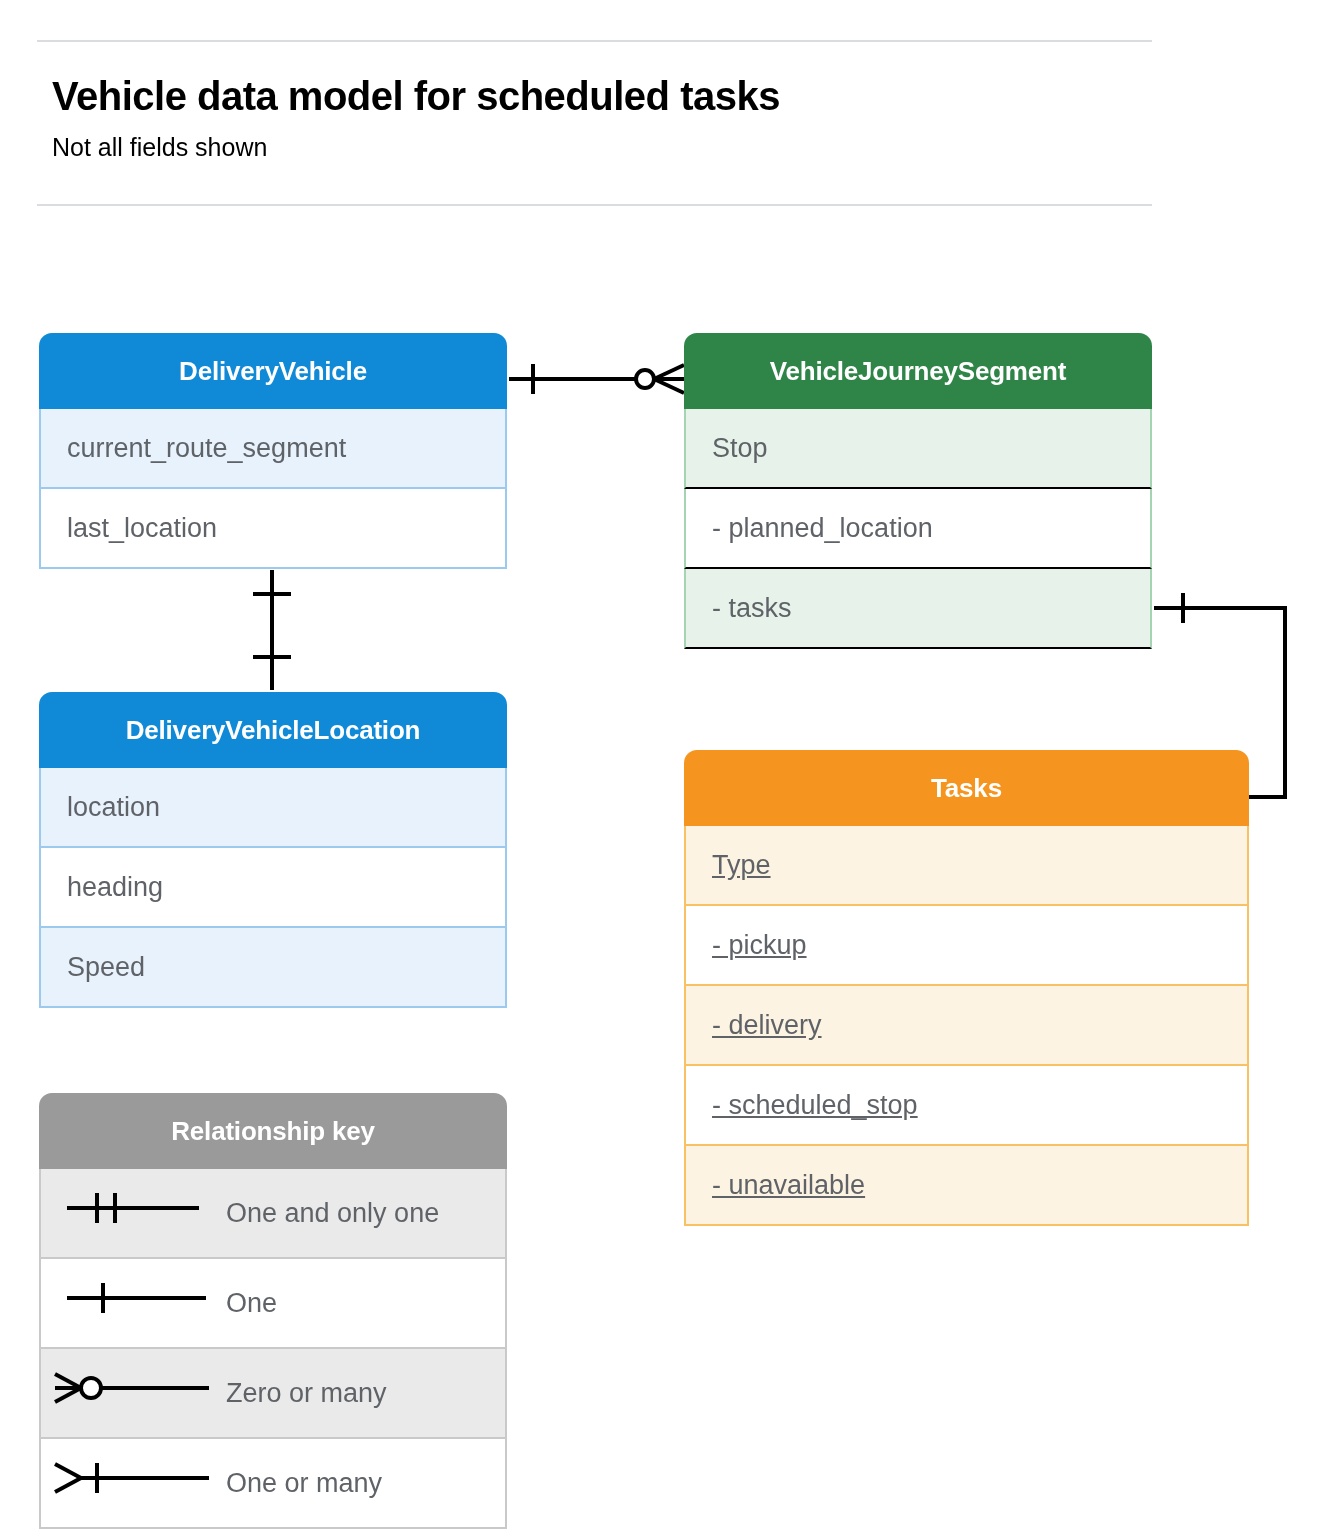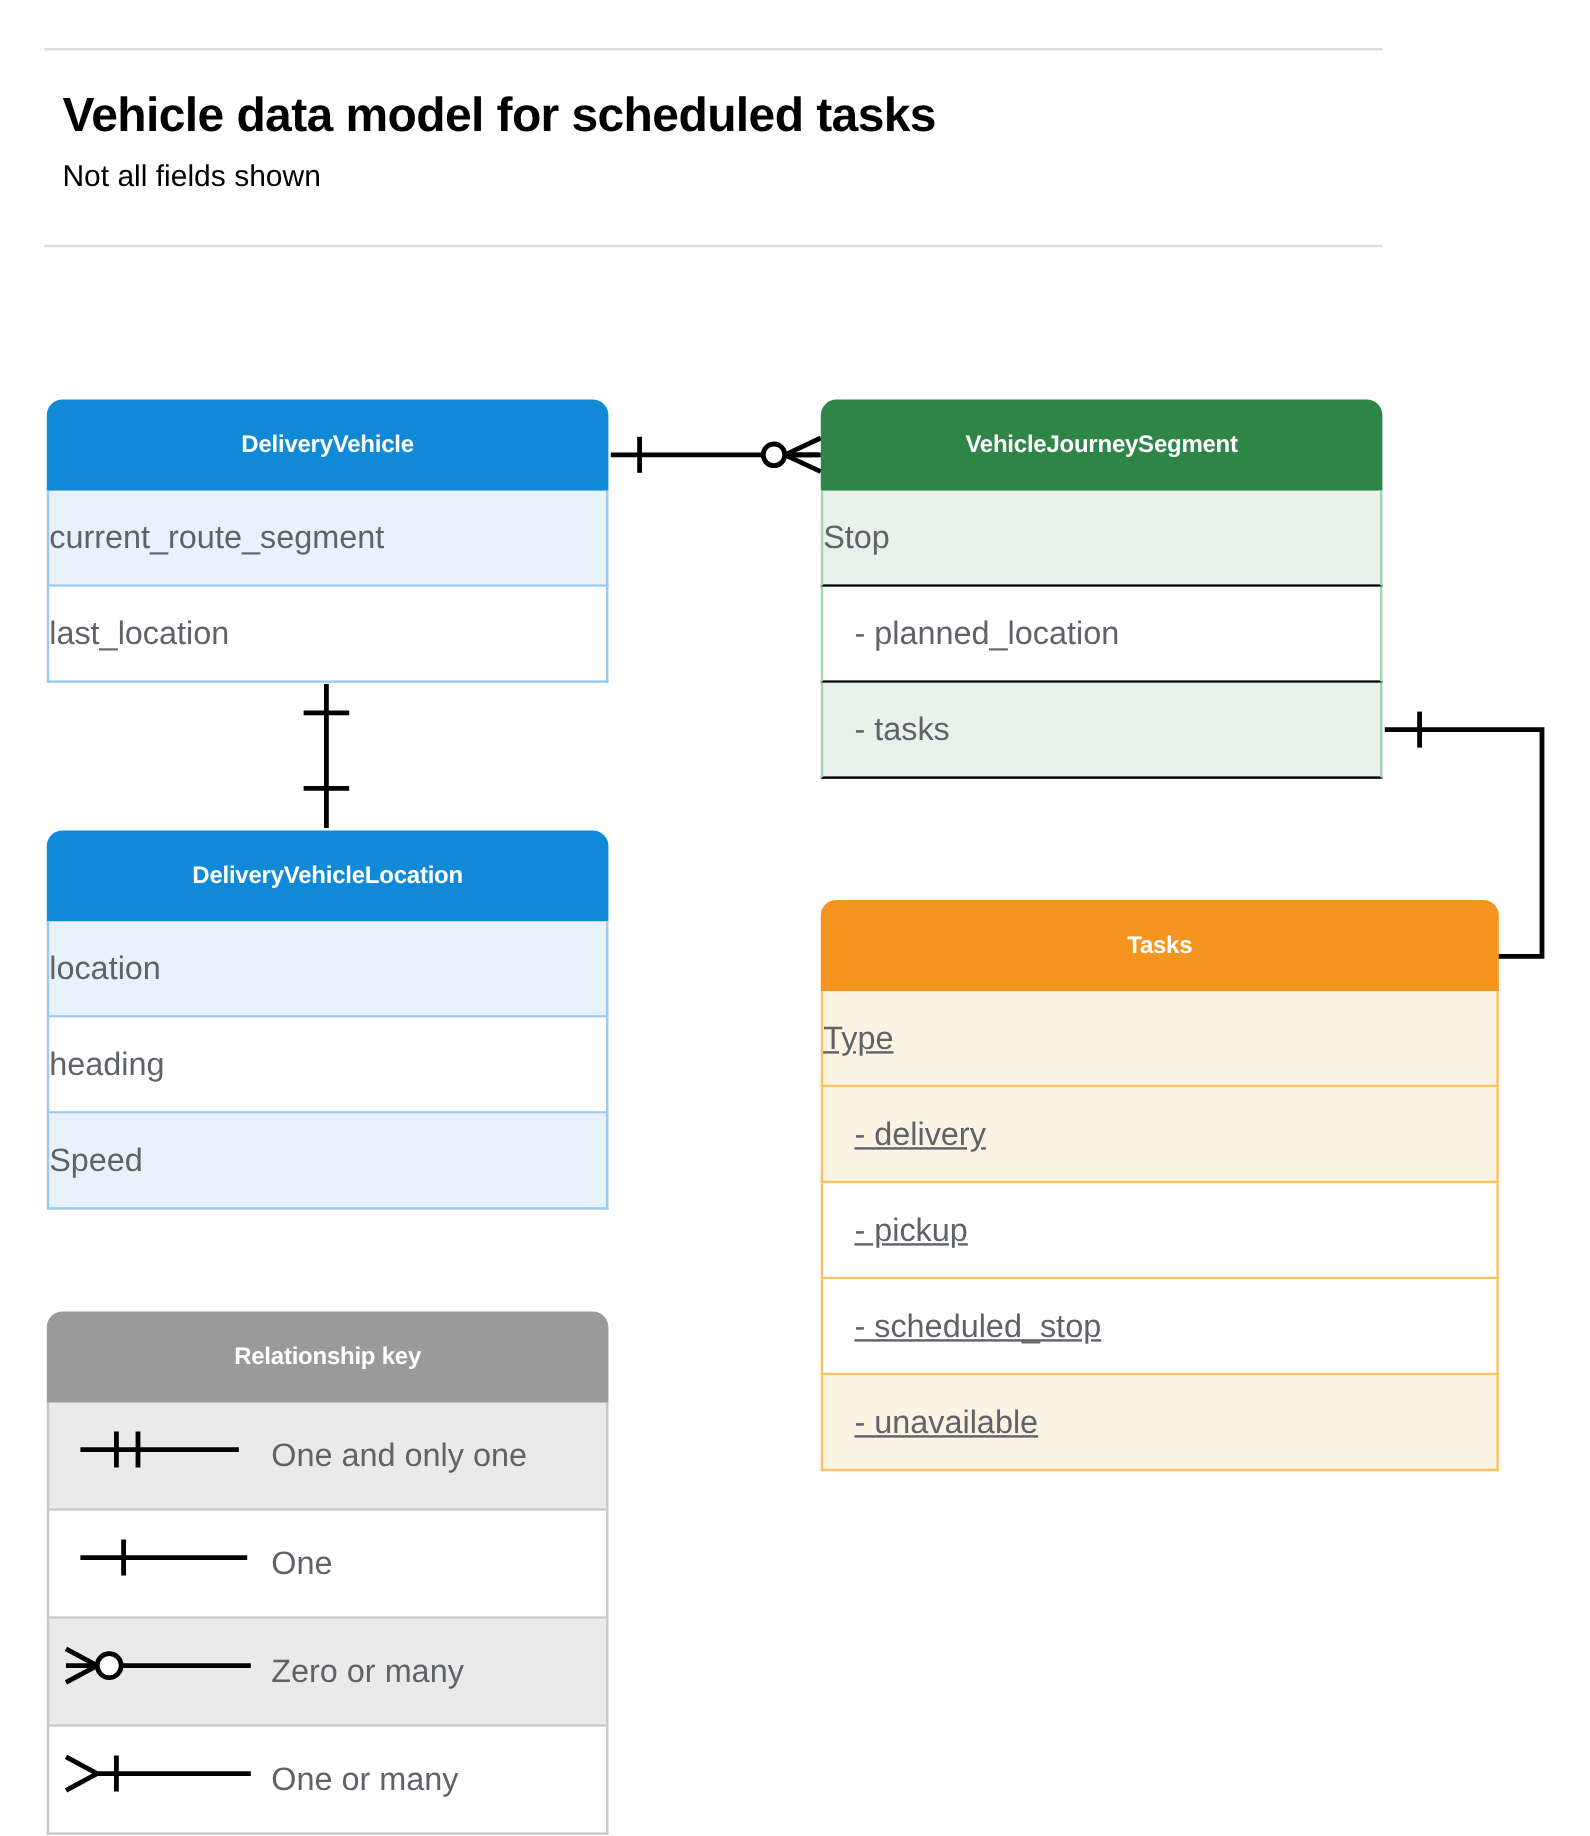--- a/index.html
+++ b/index.html
@@ -51,33 +51,34 @@
     border-radius: 14px 14px 0 0;
   }
   .entity-header {
     box-sizing: border-box;
     height: 76px;
     border-radius: 13px 13px 0 0;
     display: flex;
     align-items: center;
     justify-content: center;
     color: #ffffff;
-    font-size: 20px;
+    font-size: 26px;
     font-weight: 700;
     letter-spacing: -0.2px;
     white-space: nowrap;
   }
   .entity-row {
     box-sizing: border-box;
     height: 80px;
     display: flex;
     align-items: center;
     font-size: 27px;
     font-weight: 400;
     color: #5f6368;
+    padding-left: 26px;
     white-space: nowrap;
   }
   .entity-row.sub { padding-left: 26px; }
 
   
   .theme-blue .entity-header { background: #1089d6; }
   .theme-blue .entity-row {
     border-left: 2px solid #9cc9ee;
     border-right: 2px solid #9cc9ee;
     border-bottom: 2px solid #9cc9ee;
@@ -209,22 +210,22 @@
 <div class="entity theme-green" id="entity-vehicle-journey-segment">
   <div class="entity-header">VehicleJourneySegment</div>
   <div class="entity-row tint">Stop</div>
   <div class="entity-row plain sub">-  planned_location</div>
   <div class="entity-row tint sub">- tasks</div>
 </div>
 
 <div class="entity theme-orange" id="entity-tasks">
   <div class="entity-header">Tasks</div>
   <div class="entity-row tint">Type</div>
+  <div class="entity-row plain sub">-  pickup</div>
   <div class="entity-row tint sub">-  delivery</div>
-  <div class="entity-row plain sub">-  pickup</div>
   <div class="entity-row plain sub">-  scheduled_stop</div>
   <div class="entity-row tint sub">-  unavailable</div>
 </div>
 
 <div class="entity theme-gray" id="legend-box">
   <div class="entity-header">Relationship key</div>
 
   <div class="entity-row tint legend-row">
     <div class="legend-sym">
       <svg width="185" height="78" viewBox="0 0 185 78" xmlns="http://www.w3.org/2000/svg">

